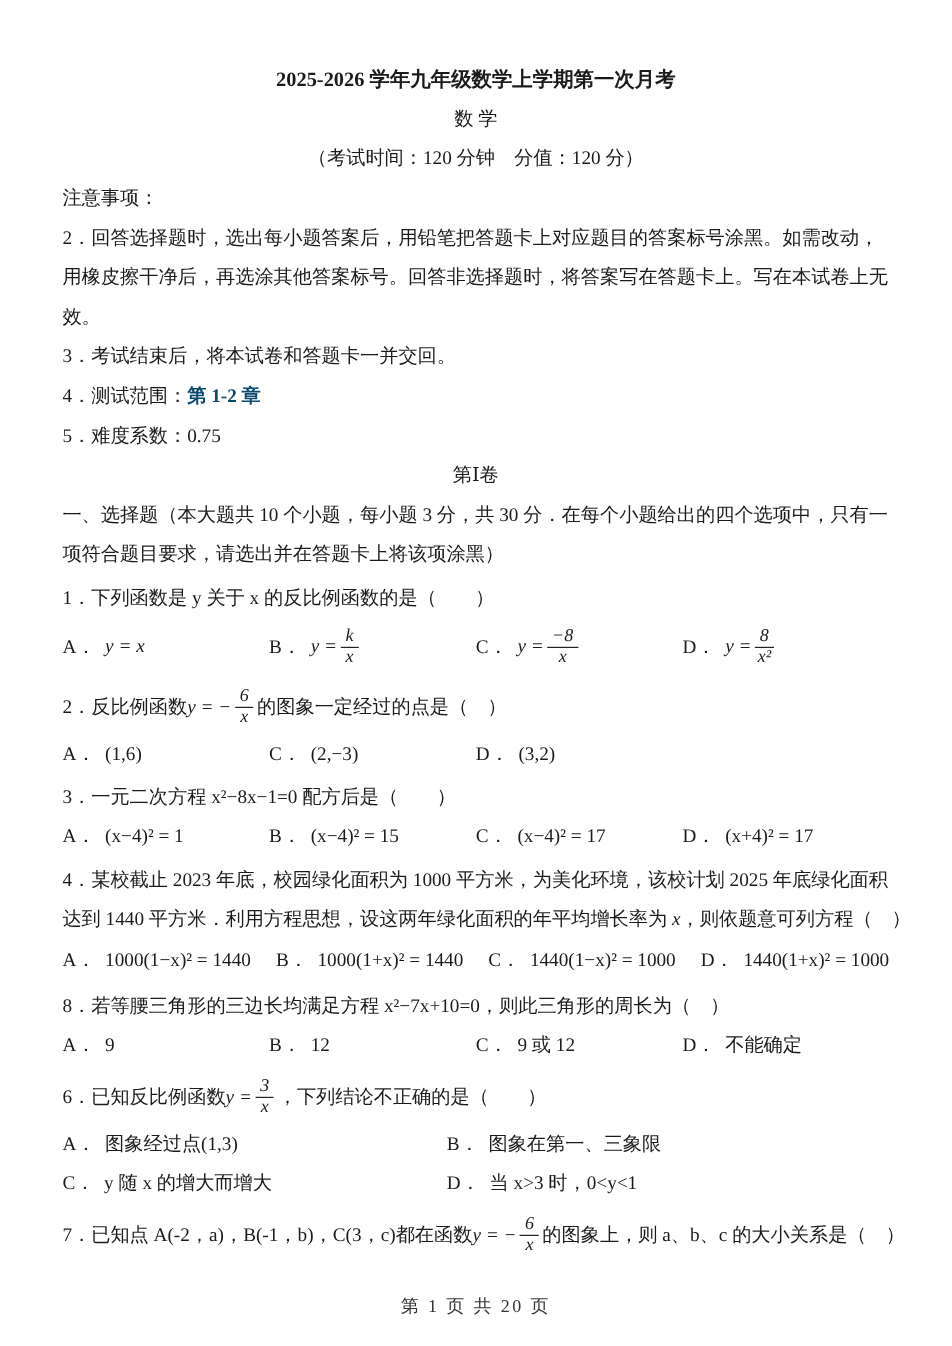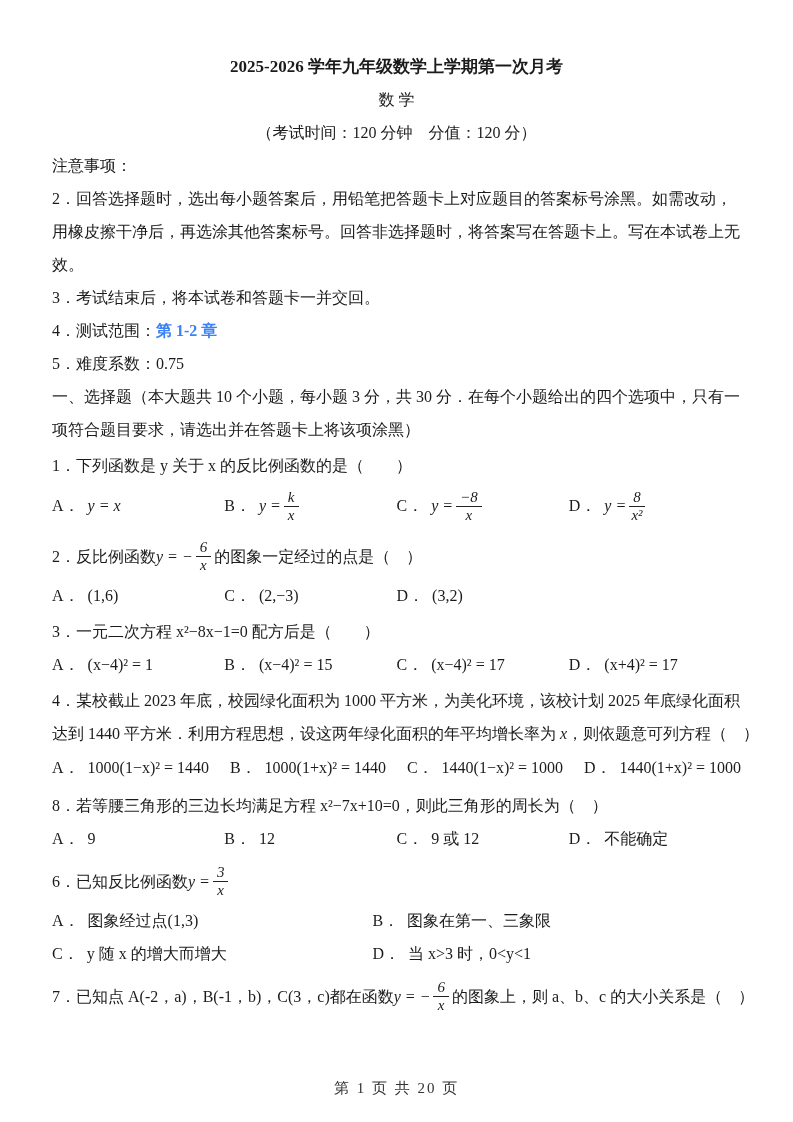--- a/index.html
+++ b/index.html
@@ -12,21 +12,21 @@
     background:#ffffff;
     font-family:"Liberation Serif","DejaVu Serif",serif;
     font-size:16px;
     color:#1b1b1b;
     overflow:hidden;
   }
   .line{line-height:33px;margin:0;}
   .nowrap{white-space:nowrap;}
   .center{text-align:center;}
   .title{font-weight:bold;font-size:17px;}
-  .red{color:#3b82f6;font-weight:bold;}
+  .red{color:#0c4a6e;font-weight:bold;}
   .mi{font-style:italic;}
   
   .frac{
     display:inline-flex;flex-direction:column;align-items:center;
     vertical-align:middle;margin:1px 3px 0 3px;line-height:1.15;font-size:15px;
   }
   .fnum{display:block;border-bottom:1px solid #222;padding:0 4px;}
   .fden{display:block;padding:0 2px;}
   
   .mathline{display:flex;align-items:center;min-height:46px;white-space:nowrap;}
@@ -54,20 +54,21 @@
   <p class="line center">（考试时间：120 分钟　分值：120 分）</p>
 
   <p class="line">注意事项：</p>
   <p class="line nowrap">2．回答选择题时，选出每小题答案后，用铅笔把答题卡上对应题目的答案标号涂黑。如需改动，</p>
   <p class="line nowrap">用橡皮擦干净后，再选涂其他答案标号。回答非选择题时，将答案写在答题卡上。写在本试卷上无</p>
   <p class="line">效。</p>
   <p class="line">3．考试结束后，将本试卷和答题卡一并交回。</p>
   <p class="line"><span>4．测试范围：</span><span class="red">第 1-2 章</span></p>
   <p class="line">5．难度系数：0.75</p>
 
+  <p class="line center">第Ⅰ卷</p>
   <p class="line nowrap">一、选择题（本大题共 10 个小题，每小题 3 分，共 30 分．在每个小题给出的四个选项中，只有一</p>
   <p class="line">项符合题目要求，请选出并在答题卡上将该项涂黑）</p>
 
   <div class="qblock">
     <p class="line">1．下列函数是 y 关于 x 的反比例函数的是（　　）</p>
     <div class="optrow4 tall">
       <span class="opt">
           <span class="opt-label">A．</span>
           <span class="mi">y = x</span>
         </span>
@@ -147,20 +148,21 @@
   </div>
 
   <div class="qblock">
     <p class="line mathline">
       <span>6．已知反比例函数 </span>
         <span class="mi">y = </span>
         <span class="frac">
           <span class="fnum mi">3</span>
           <span class="fden mi">x</span>
         </span>
+        <span>，下列结论不正确的是（　　）</span>
     </p>
     <div class="optrow2">
       <span class="opt"><span class="opt-label">A．</span><span>图象经过点(1,3)</span></span>
       <span class="opt"><span class="opt-label">B．</span><span>图象在第一、三象限</span></span>
     </div>
     <div class="optrow2">
       <span class="opt"><span class="opt-label">C．</span><span>y 随 x 的增大而增大</span></span>
       <span class="opt"><span class="opt-label">D．</span><span>当 x&gt;3 时，0&lt;y&lt;1</span></span>
     </div>
   </div>

